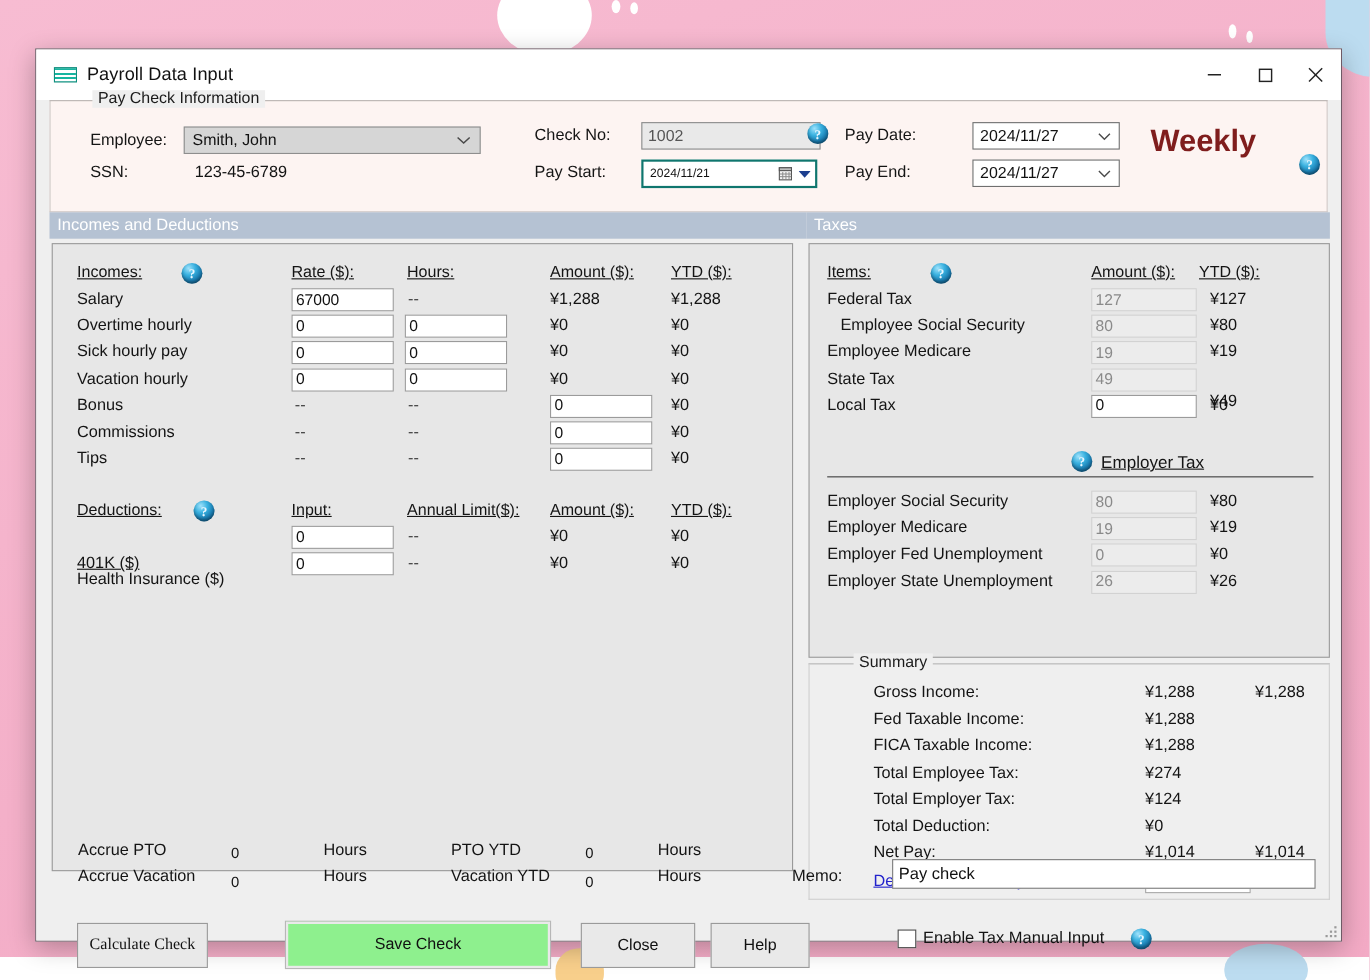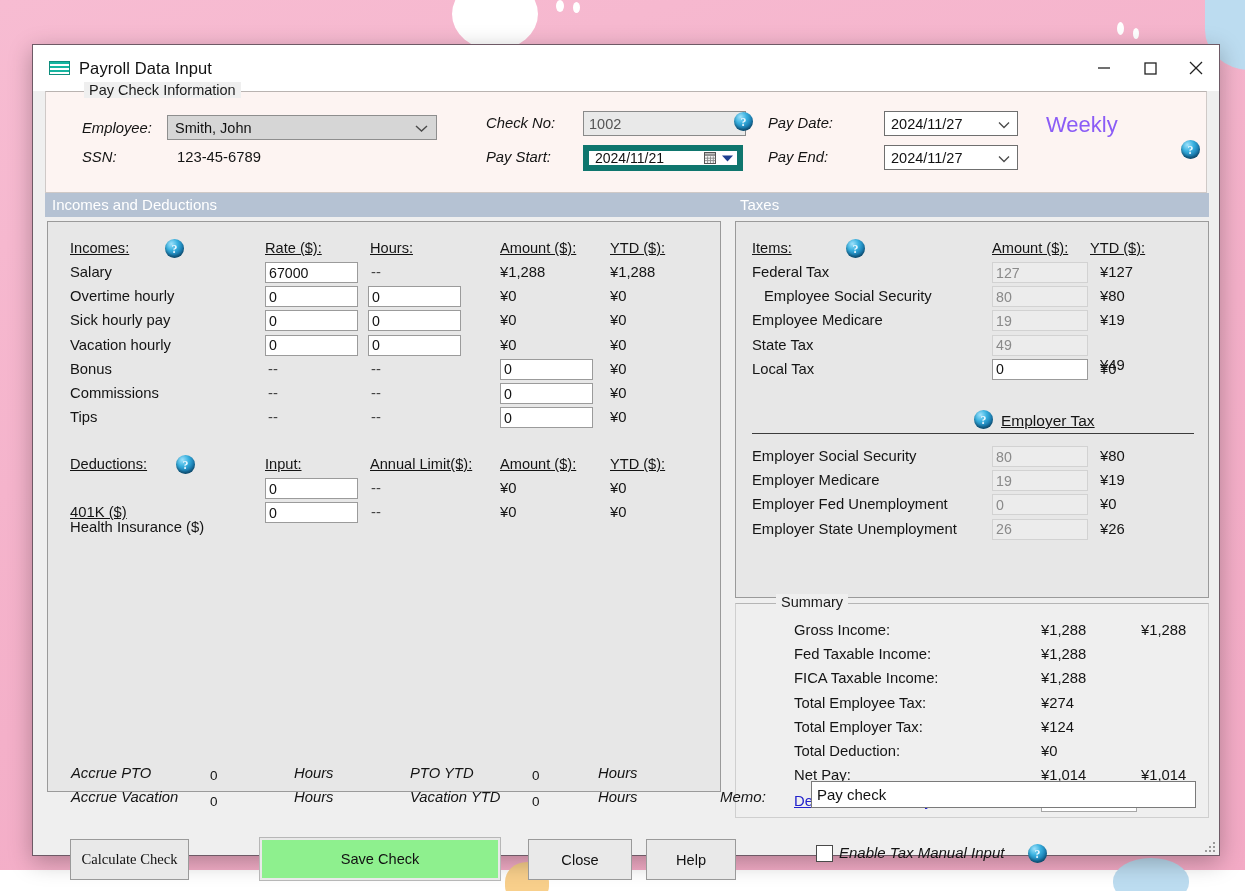--- a/index.html
+++ b/index.html
@@ -61,39 +61,39 @@
   
   #paycheck-group {
     position:absolute; left:12px; top:0px; right:12px; height:102px;
     background:#fdf4f2;
     border:1px solid #cfc9c7; border-top:1px solid #b9b3b1;
   }
   #paycheck-legend {
     position:absolute; left:38px; top:-10px; background:#efefef;
     padding:0 5px; font-size:14.5px; color:#1b1b1b;
   }
-  .lbl { font-size:14.8px; color:#141414; white-space:nowrap;font-style:italic; }
+  .lbl { font-size:14.8px; color:#141414; white-space:nowrap; }
   .val { font-size:14.8px; color:#141414; white-space:nowrap; }
 
   .combo {
     background:#d6d6d6; border:1px solid #8e8e8e;
     height:25px; display:flex; align-items:center;
     padding-left:7px; font-size:14.5px; color:#111;
   }
   .combo .chev { margin-left:auto; margin-right:8px; }
   .txt {
     background:#ffffff; border:1px solid #8a8a8a;
     height:25px; display:flex; align-items:center;
     padding-left:5px; font-size:14.5px; color:#111;
   }
   .txt.disabled { background:#e9e9e9; color:#555; }
   .datebox {
-    background:#ffffff; border:6px solid #0f766e;
+    background:#ffffff; border:2px solid #0f766e;
     height:26px; display:flex; align-items:center;
-    padding-left:6px; font-size:14px; color:#111;text-align:center;
+    padding-left:6px; font-size:11px; color:#111;text-align:center;
   }
   .datebox .cal { margin-left:auto; margin-right:4px; display:flex; align-items:center; gap:3px;}
   .whitecombo {
     background:#ffffff; border:1px solid #6f6f6f;
     height:25px; display:flex; align-items:center;
     padding-left:6px; font-size:14.5px; color:#111;
   }
   .whitecombo .chev { margin-left:auto; margin-right:7px; }
 
   
@@ -253,21 +253,21 @@
       <div class="lbl" style="position:absolute;left:722px;top:57px;">Pay End:</div>
       <div class="whitecombo" style="position:absolute;left:838px;top:53px;width:134px;">
         <span>2024/11/27</span>
         <span class="chev">
           <svg width="12" height="8" viewBox="0 0 12 8">
               <polyline points="1,1.5 6,6.5 11,1.5" fill="none" stroke="#4a4a4a" stroke-width="1.3"></polyline>
             </svg>
         </span>
       </div>
 
-      <div style="position:absolute;left:1000px;top:20px;font-size:22px;font-weight:normal;color:#8b5cf6;">Weekly</div>
+      <div style="position:absolute;left:1000px;top:20px;font-size:28px;font-weight:bold;color:#7f1d1d;">Weekly</div>
       <div class="help" style="position:absolute;left:1135px;top:48px;">?</div>
     </div>
 
     <div class="sec-bar" style="position:absolute;left:700px;top:102px;width:476px;">Taxes</div>
 
     <div class="sec-bar" style="position:absolute;left:12px;top:102px;width:688px;">Incomes and Deductions</div>
 
     <div class="panel" style="position:absolute;left:14px;top:130px;width:674px;height:571px;">
 
       <div class="hdr" style="position:absolute;left:22px;top:18px;">Incomes:</div>

